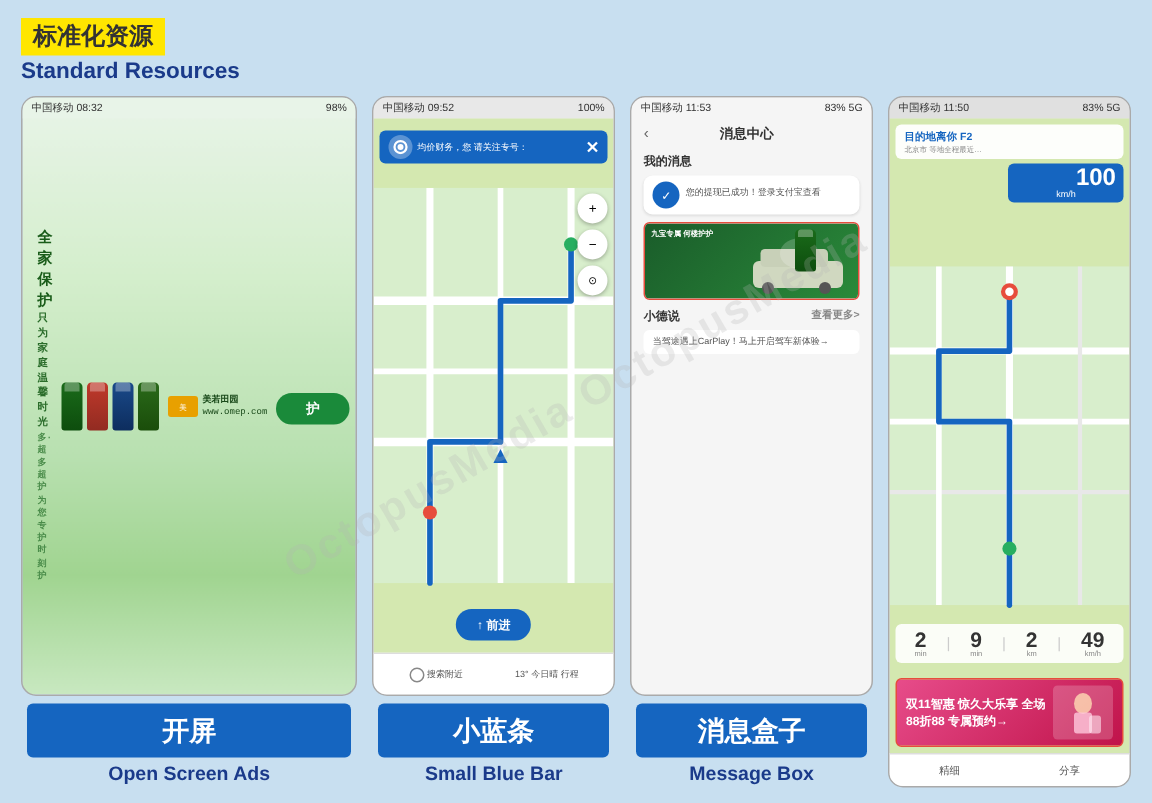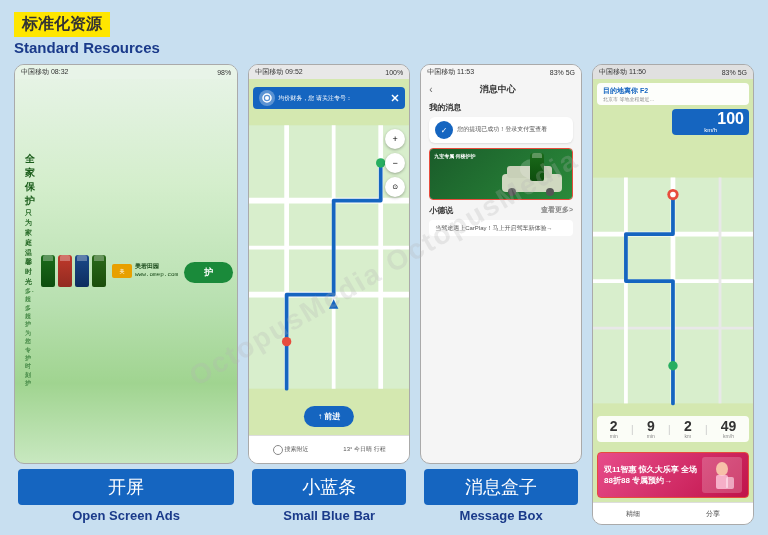--- a/index.html
+++ b/index.html
@@ -71,21 +71,21 @@
     
     .phone-label-box {
       width: 100%;
       padding: 5px 4px 2px 4px;
       display: flex;
       flex-direction: column;
       align-items: center;
     }
     .label-cn {
       font-size: 18px;
-      font-weight: normal;
+      font-weight: bold;
       color: #fff;
       background: #1565c0;
       width: 100%;
       text-align: center;
       padding: 6px 2px;
       border-radius: 4px;
       margin-bottom: 3px;
     }
     .label-en {
       font-size: 13px;

